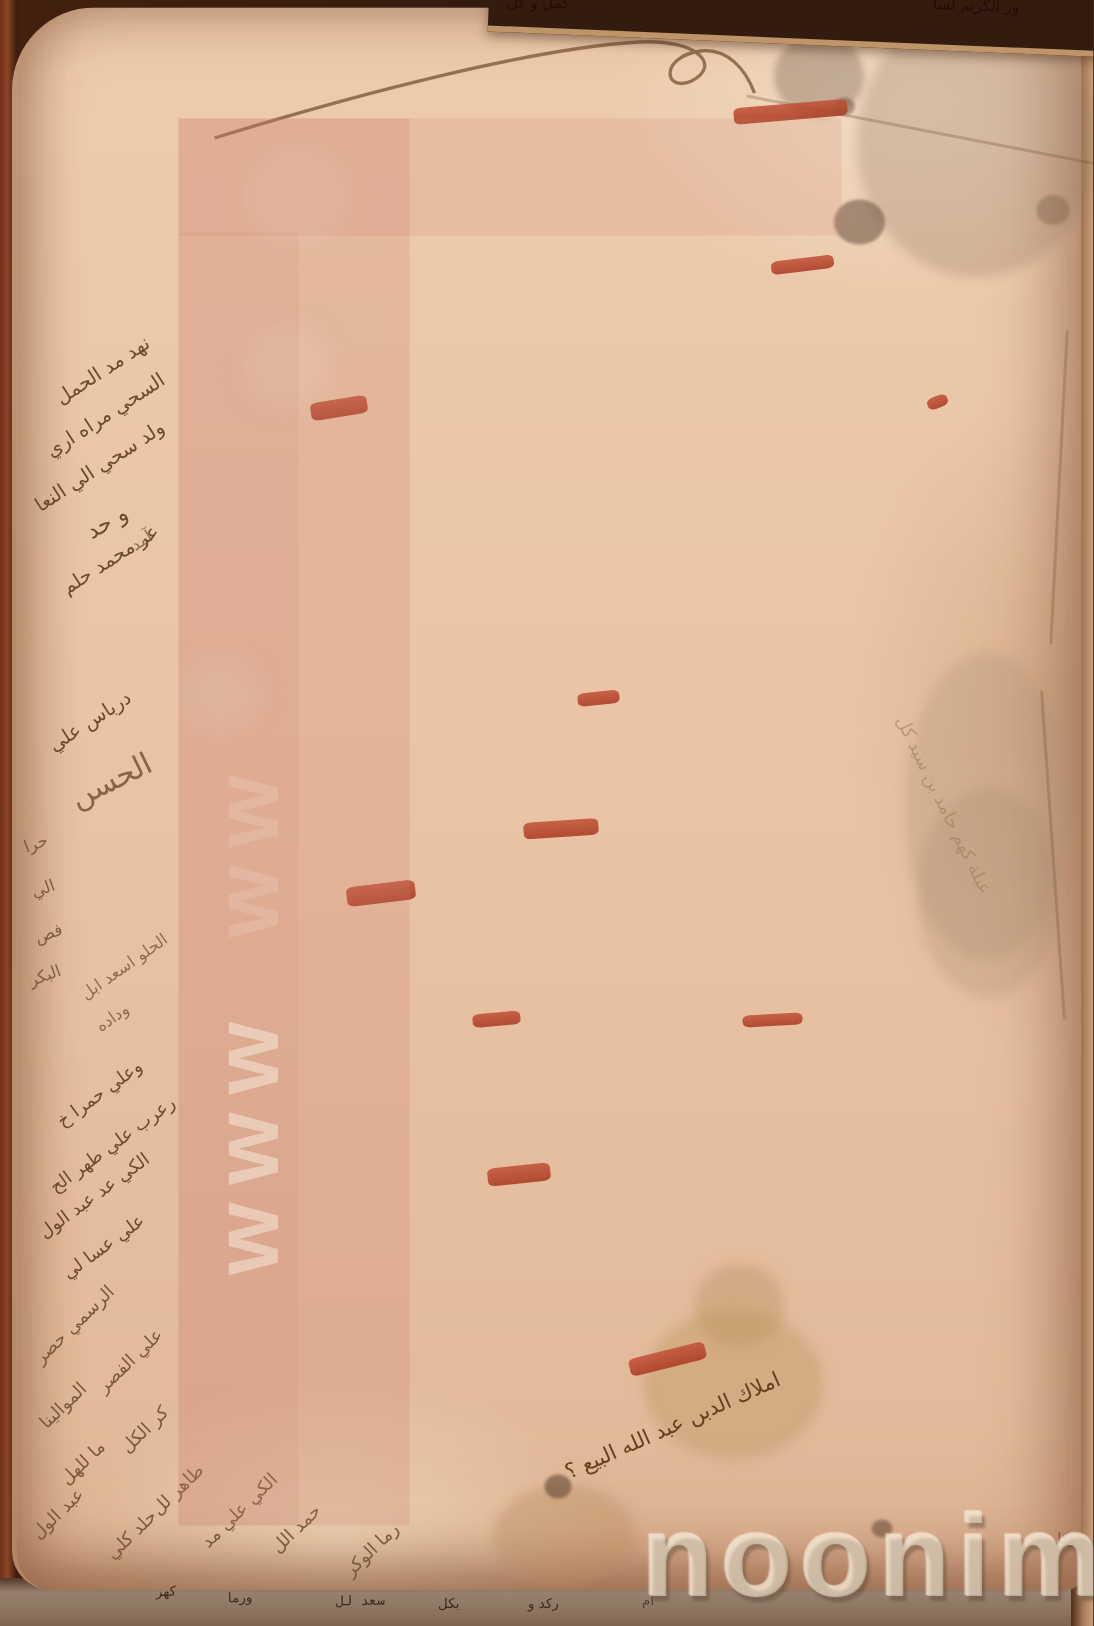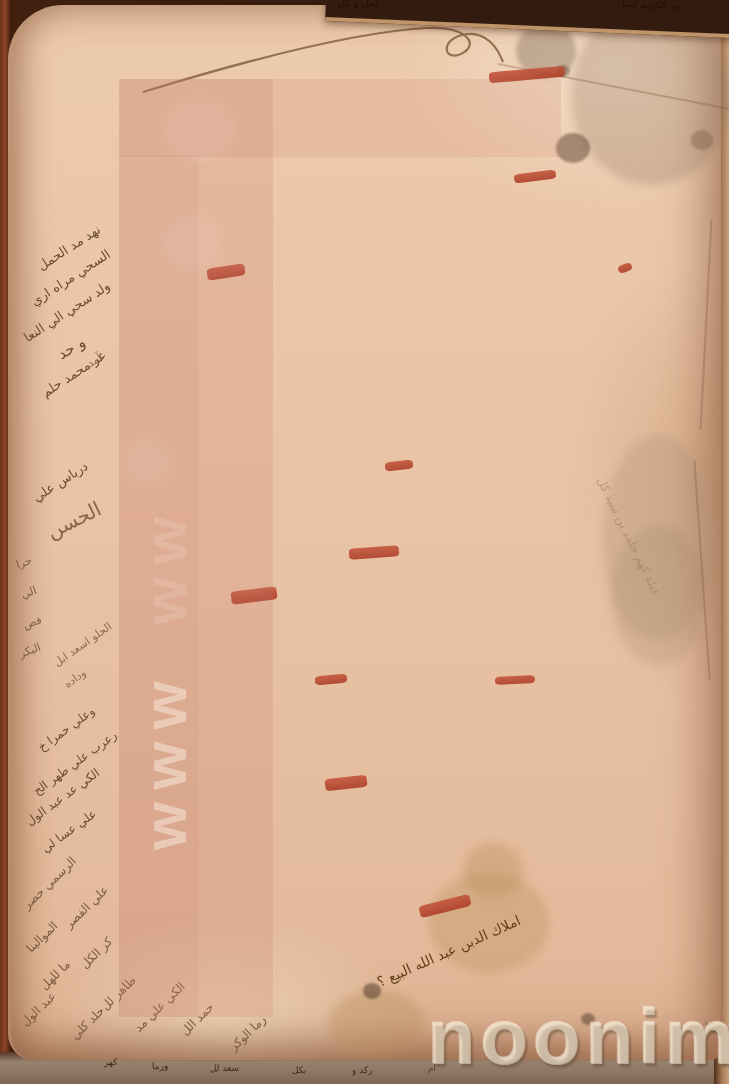--- a/index.html
+++ b/index.html
@@ -152,21 +152,21 @@
     <div class="abs tint tall"></div>
     <div class="abs tint inner"></div>
 
     <div class="abs wm-vert faint">ww</div>
     <div class="abs wm-vert">www</div>
   </div>
 
   <div class="abs">
       <div class="abs edge-dash" style="left: 104px; top: 1058px; font-size: 9px; transform: rotate(-2deg);">كهر</div>
       <div class="abs edge-dash" style="left: 152px; top: 1062px; font-size: 9px; transform: rotate(-2deg);">ورما</div>
-      <div class="abs edge-dash" style="left: 210px; top: 1064px; font-size: 9px; transform: rotate(-1deg);">سعد لل</div>
+      <div class="abs edge-dash" style="left: 224px; top: 1064px; font-size: 9px; transform: rotate(-1deg); font-family: Liberation Mono, monospace;">سعد لل</div>
       <div class="abs edge-dash" style="left: 292px; top: 1066px; font-size: 9px; transform: rotate(-1deg); text-align: center;">بكل</div>
       <div class="abs edge-dash" style="left: 352px; top: 1066px; font-size: 9px; transform: rotate(-1deg);">ركد و</div>
       <div class="abs edge-dash" style="left: 428px; top: 1064px; font-size: 9px; transform: rotate(-1deg); opacity: 0.7;">ام</div>
       <div class="abs edge-dash" style="left: 560px; top: 1126px; font-size: 9px; transform: rotate(-1deg); opacity: 0.55;">لي كد</div>
       <div class="abs edge-dash" style="left: 668px; top: 1022px; font-size: 10px; transform: rotate(-1deg); opacity: 0.55; margin-left: 37px;">وكا</div>
     </div>
 
   <div class="abs wm-corner">noonim</div>
 
   <div class="abs top-edge"></div>

